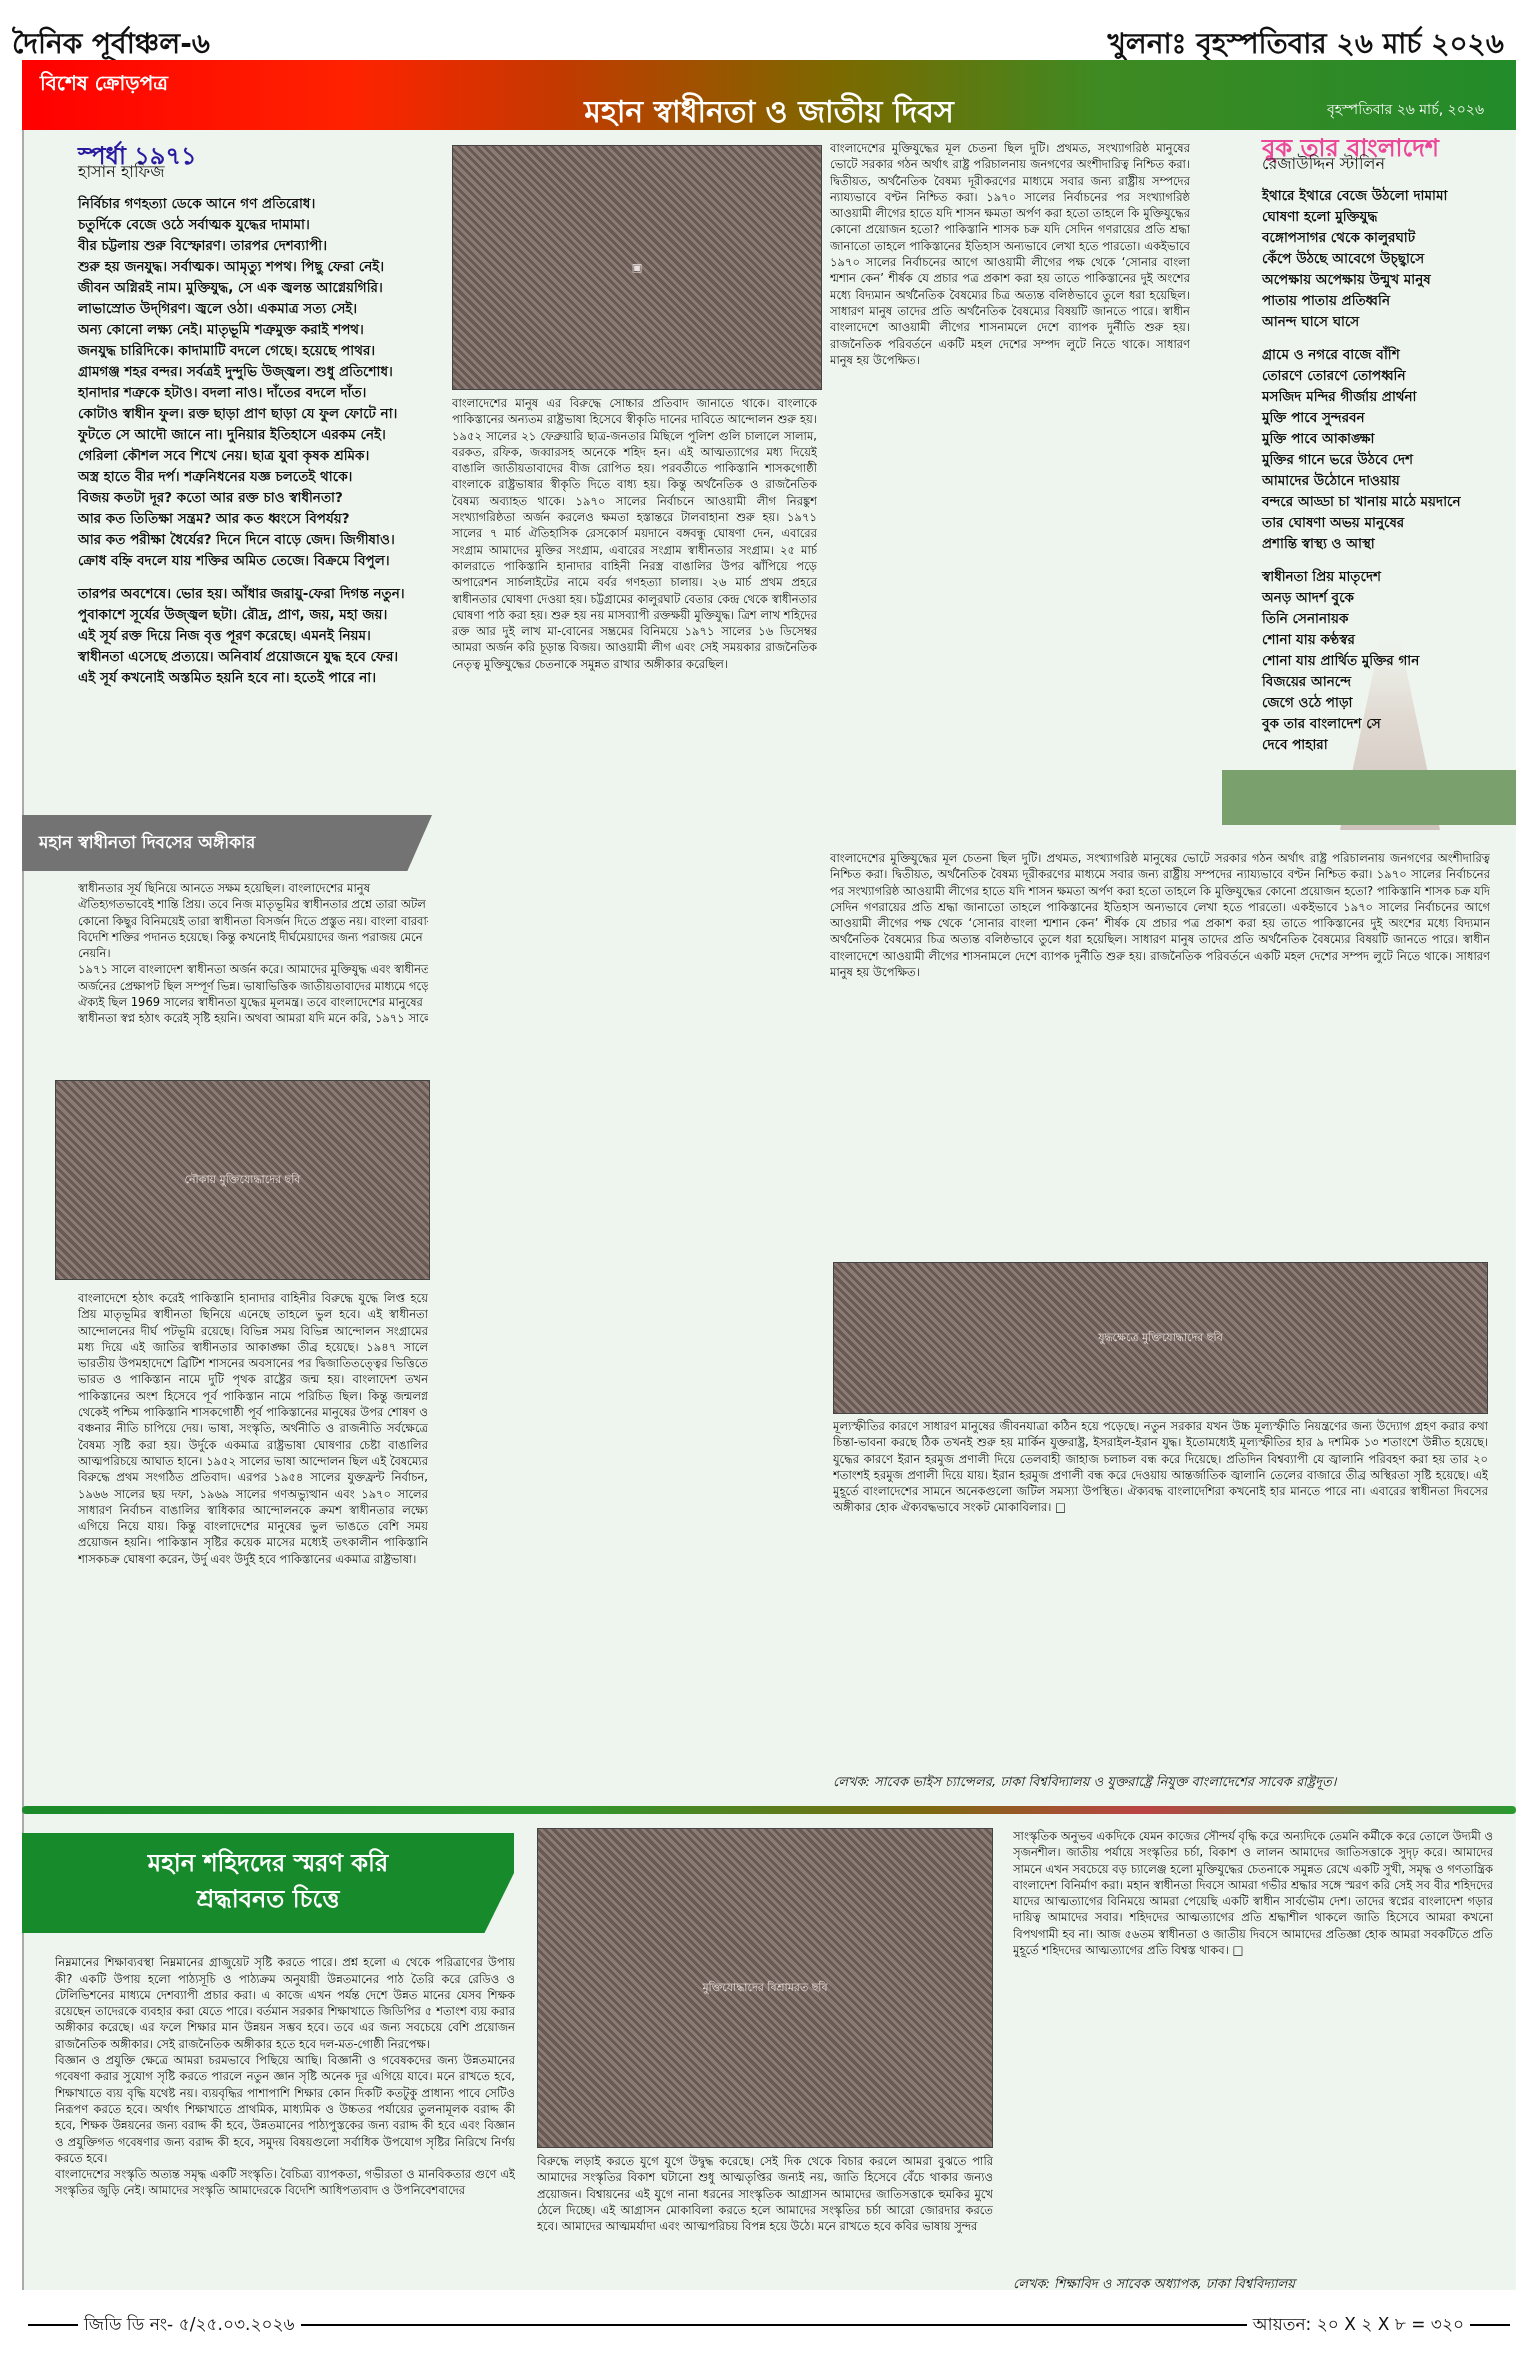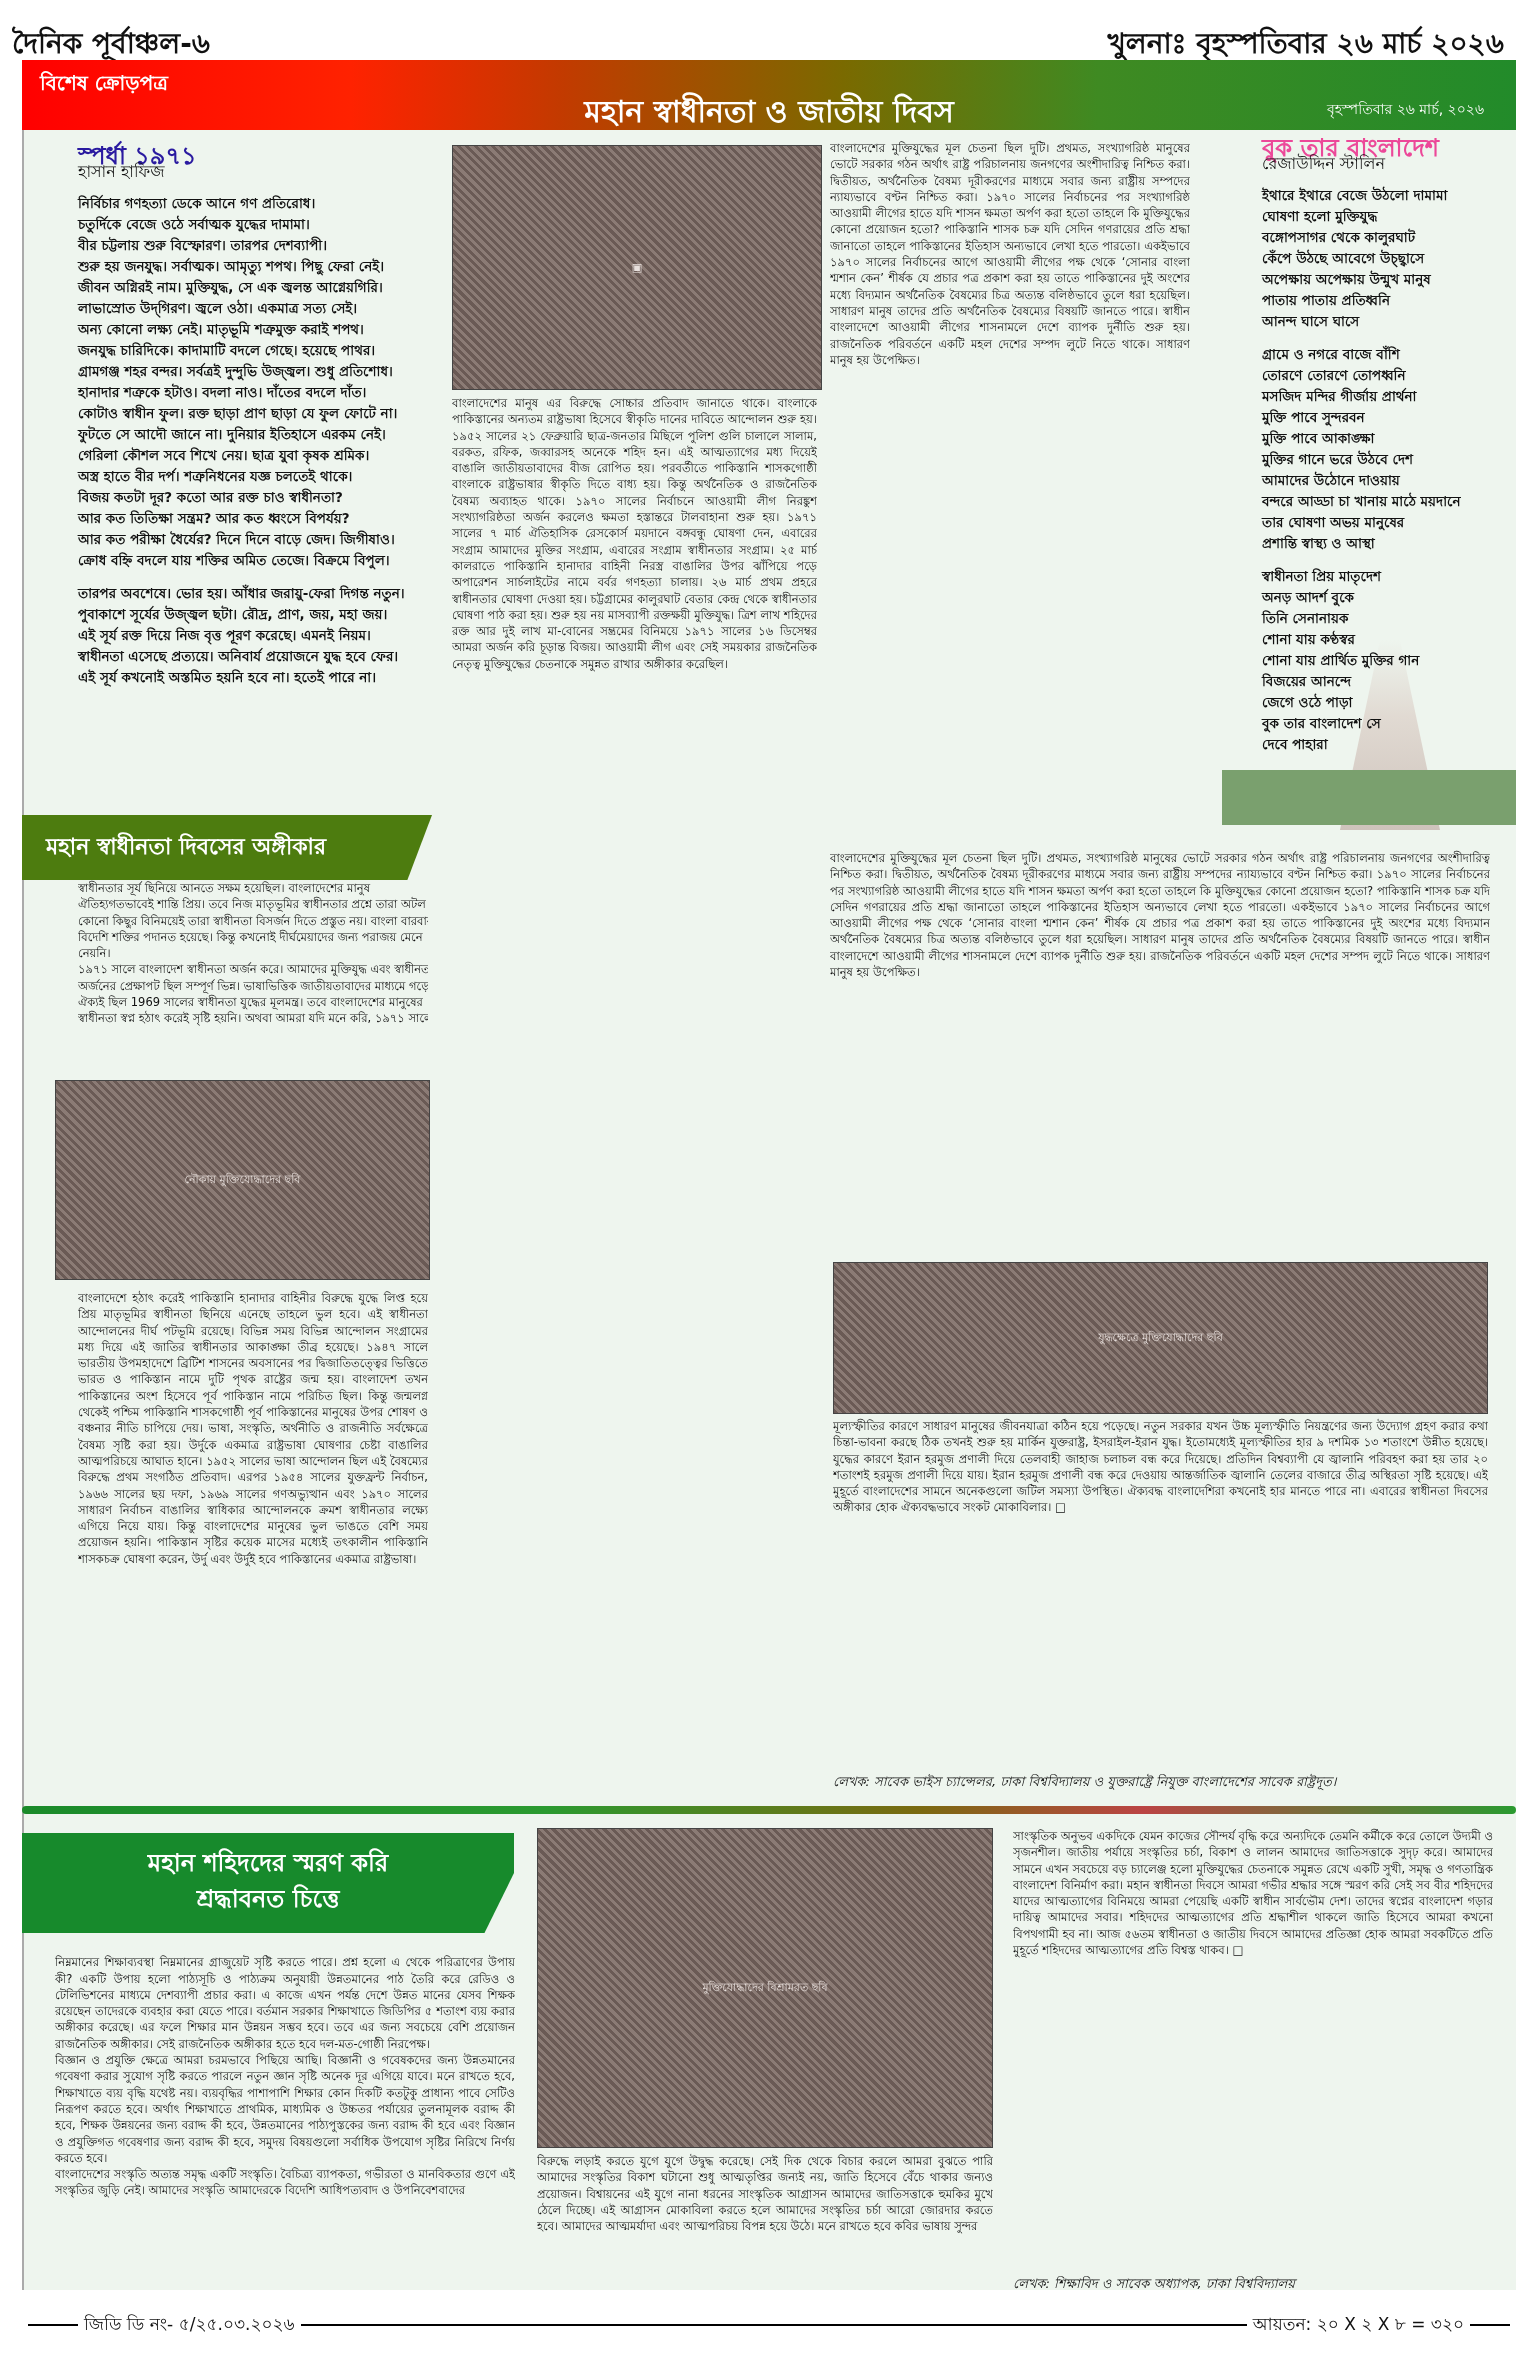--- a/index.html
+++ b/index.html
@@ -10,21 +10,21 @@
   .banner .title{position:absolute;left:0;right:0;top:28px;text-align:center;font-size:30px;font-weight:bold}
   .banner .date{position:absolute;right:32px;top:38px;font-size:14px}
   .sheet{position:absolute;top:130px;left:22px;right:0;height:2160px;background:#eef5ee;border-left:2px solid #aaa}
   .col{position:absolute;font-size:11.5px;line-height:16.3px;text-align:justify}
   .poem h2{font-size:24px;font-weight:bold;}
   .poem h3{font-size:16px;font-weight:normal;margin-bottom:12px}
   .poem p{font-size:13.5px;line-height:21px;font-weight:bold;white-space:nowrap}
   .poem .stanza{margin-bottom:12px}
   .photo{position:absolute;background:repeating-linear-gradient(45deg,#6a5a55 0 3px,#8b7b75 3px 6px);border:1px solid #444}
   .photo span{position:absolute;inset:0;display:flex;align-items:center;justify-content:center;color:#e8e0dd;font-size:11px}
-  .redhead{position:absolute;background:#4d7c0f;color:#fff;font-size:22px;font-weight:bold;padding:14px 24px;clip-path:polygon(0 0,100% 0,94% 100%,0 100%)}
+  .redhead{position:absolute;background:#737373;color:#fff;font-size:17px;font-weight:bold;padding:14px 17px;clip-path:polygon(0 0,100% 0,94% 100%,0 100%)}
   .greenhead{position:absolute;background:#178a2c;color:#fff;font-size:24px;font-weight:bold;text-align:center;padding:12px 20px;line-height:36px;clip-path:polygon(0 0,100% 0,100% 40%,94% 100%,0 100%)}
   .divider{position:absolute;height:8px;background:linear-gradient(90deg,#1a8a2a 0%,#2a9a30 35%,#7a6a10 60%,#b44 75%,#2a9a30 100%);border-radius:4px}
   .lines{display:block}
   .lines div{height:16.3px;overflow:hidden;white-space:nowrap}
   .sig{font-style:italic;font-size:13px;margin-top:6px}
   .footer{position:absolute;top:2318px;left:22px;right:0;height:14px;display:flex;align-items:center;font-size:17px}
   .footer .rule{flex:1;height:2px;background:#000;margin:0 6px}
   .monument{position:absolute;left:1290px;top:640px;width:200px;height:190px;background:linear-gradient(180deg,transparent 0,#d8c8c0 40%,#b9a29a 100%);clip-path:polygon(45% 0,55% 0,75% 100%,25% 100%);opacity:.6}
   .grass{position:absolute;left:1222px;top:770px;width:294px;height:55px;background:#7aa06e}
 </style>

